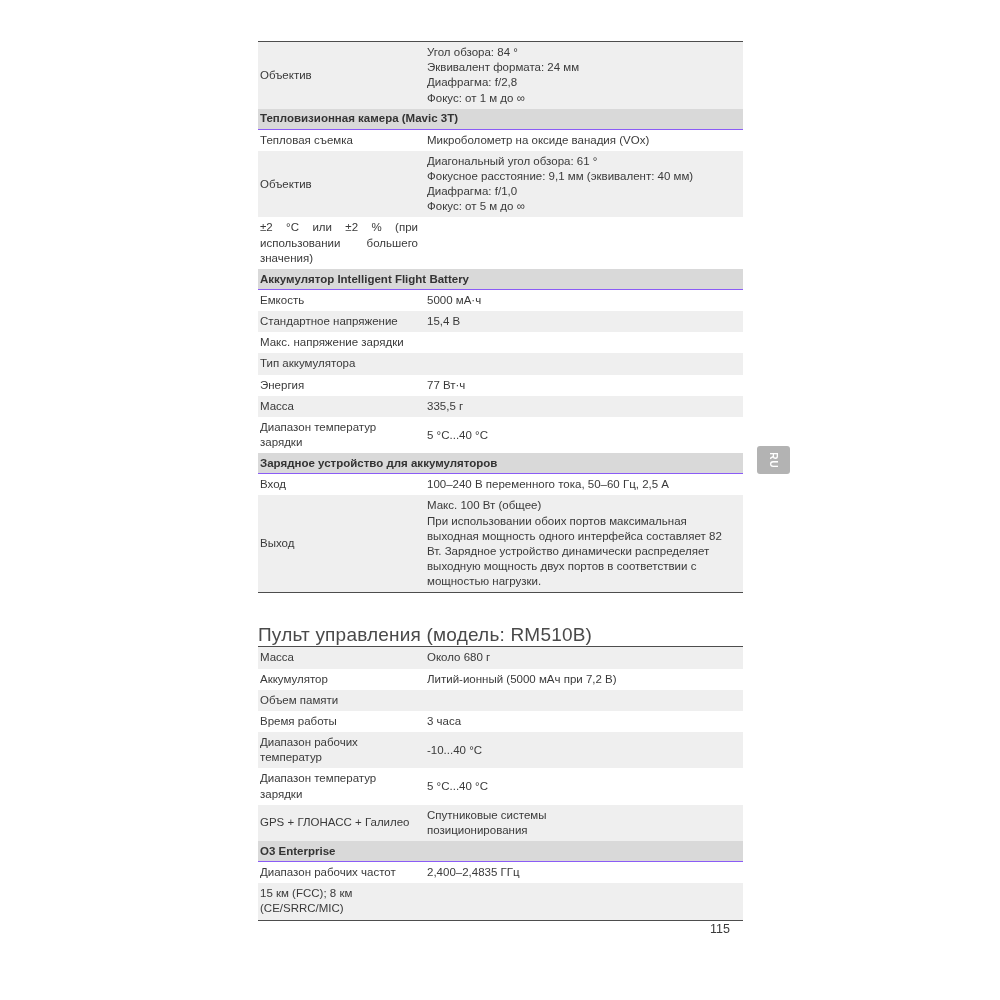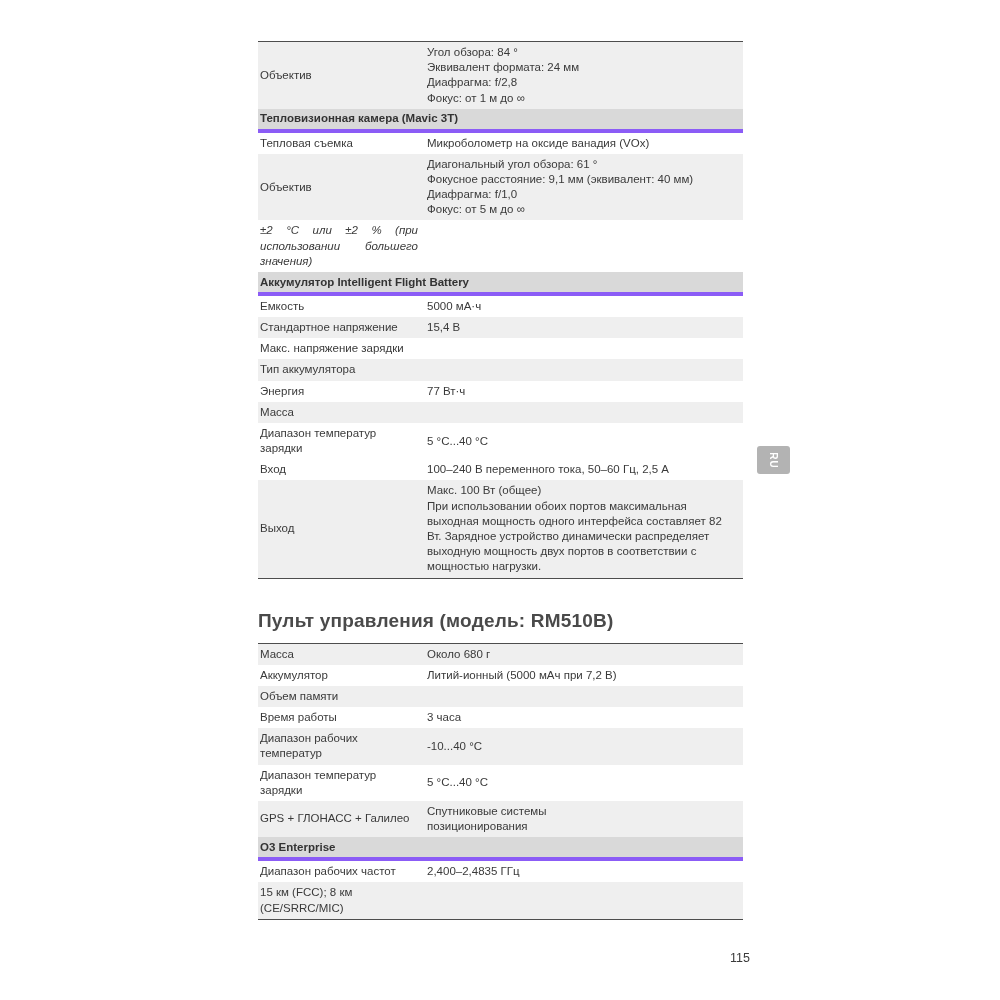--- a/index.html
+++ b/index.html
@@ -6,41 +6,41 @@
   .page {
     position:relative; width:1000px; height:1000px; background:#ffffff;
     font-family:"Liberation Sans", sans-serif; color:#3a3a3a; overflow:hidden;
   }
   .content { position:absolute; left:258px; top:41px; width:485px; }
   .spec-table { border-top:1.5px solid #4d4d4d; border-bottom:1.5px solid #4d4d4d; }
   .spec-row { display:grid; grid-template-columns:167px 1fr; align-items:center; }
   .spec-row.shaded { background:#efefef; }
   .sec-row {
     background:#d9d9d9; font-weight:bold; font-size:11.5px; line-height:1.3;
-    padding:2.5px 2px; color:#333333; border-bottom:4px solid #8b5cf6;
+    padding:2.5px 2px; color:#333333; border-bottom:1px solid #8b5cf6;
   }
   .cell {
     padding:3px 2px; font-size:11.5px; line-height:1.32; white-space:pre-line;
   }
   .cell.value { padding-right:7px; }
-  .cell.justify { text-align:justify;font-style:italic; }
+  .cell.justify { text-align:justify; }
   .heading2 {
-    font-size:19px; font-weight:bold; color:#4a4a4a; letter-spacing:0.2px;
-    margin:31px 0 11px 0;
+    font-size:19px; font-weight:normal; color:#4a4a4a; letter-spacing:0.2px;
+    margin:31px 0 0 0;
   }
   .lang-tab {
     position:absolute; left:757px; top:446px; width:33px; height:28px;
     border-radius:3px; display:flex; align-items:center; justify-content:center;
   }
   .lang-tab span {
     transform:rotate(90deg); font-size:10px; font-weight:bold;
     letter-spacing:1px; color:#ffffff;
   }
   .page-number {
-    position:absolute; left:690px; top:951px; width:60px; text-align:right;
+    position:absolute; left:690px; top:922px; width:60px; text-align:center;
     font-size:12.5px; color:#3a3a3a;
   }
 </style>
 </head>
 <body>
 
 <div class="page">
 
   <div class="content">
     <div class="spec-table">
@@ -80,26 +80,28 @@
         </div>
         <div class="spec-row shaded">
           <div class="cell label">Тип аккумулятора</div>
         </div>
         <div class="spec-row">
           <div class="cell label">Энергия</div>
           <div class="cell value">77 Вт·ч</div>
         </div>
         <div class="spec-row shaded">
           <div class="cell label">Масса</div>
+          <div class="cell value">335,5 г</div>
         </div>
         <div class="spec-row">
           <div class="cell label">Диапазон температур
 зарядки</div>
           <div class="cell value">5 °C...40 °C</div>
         </div>
+        <div class="sec-row"><span>Зарядное устройство для аккумуляторов</span></div>
         <div class="spec-row">
           <div class="cell label">Вход</div>
           <div class="cell value">100–240 В переменного тока, 50–60 Гц, 2,5 А</div>
         </div>
         <div class="spec-row shaded">
           <div class="cell label">Выход</div>
           <div class="cell value">Макс. 100 Вт (общее)
 При использовании обоих портов максимальная выходная мощность одного интерфейса составляет 82 Вт. Зарядное устройство динамически распределяет выходную мощность двух портов в соответствии с мощностью нагрузки.</div>
         </div>
       </div>

